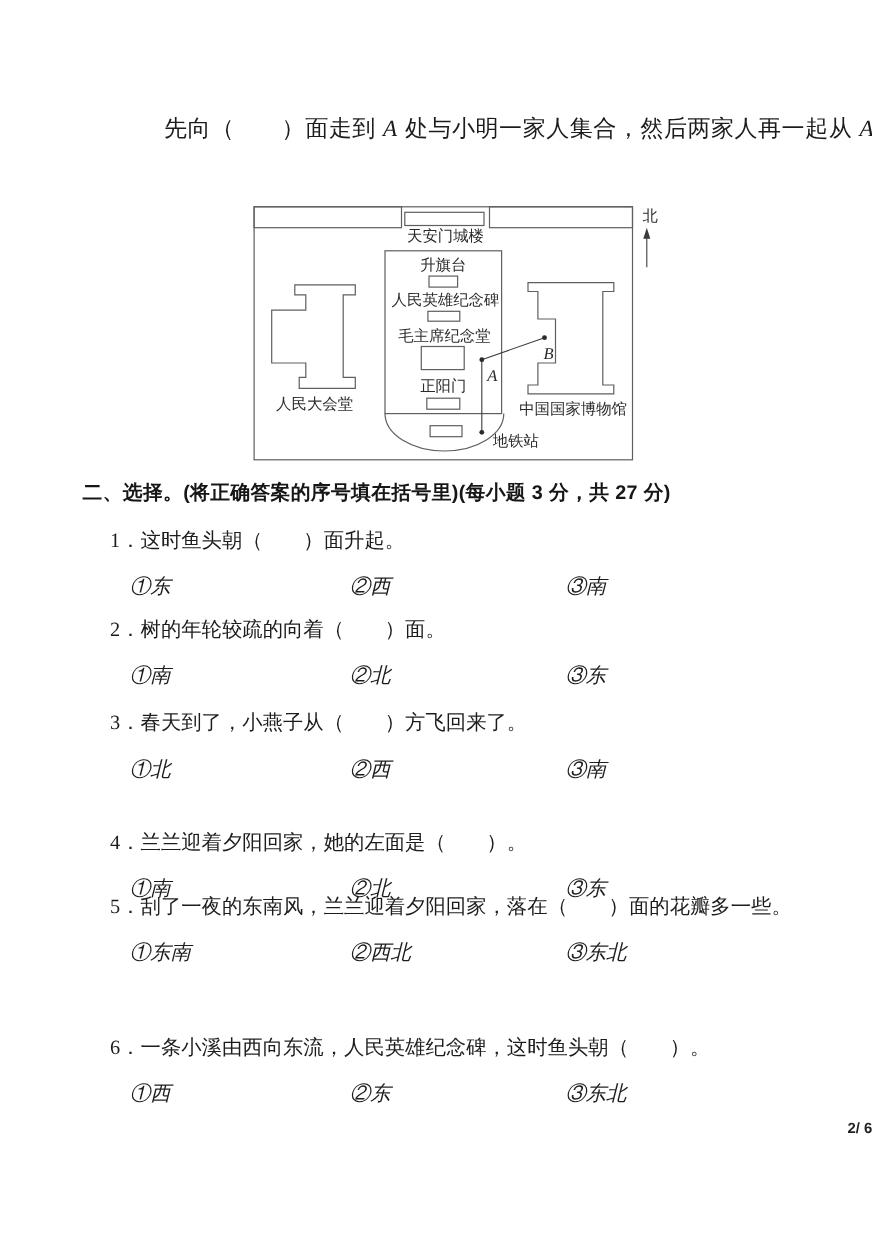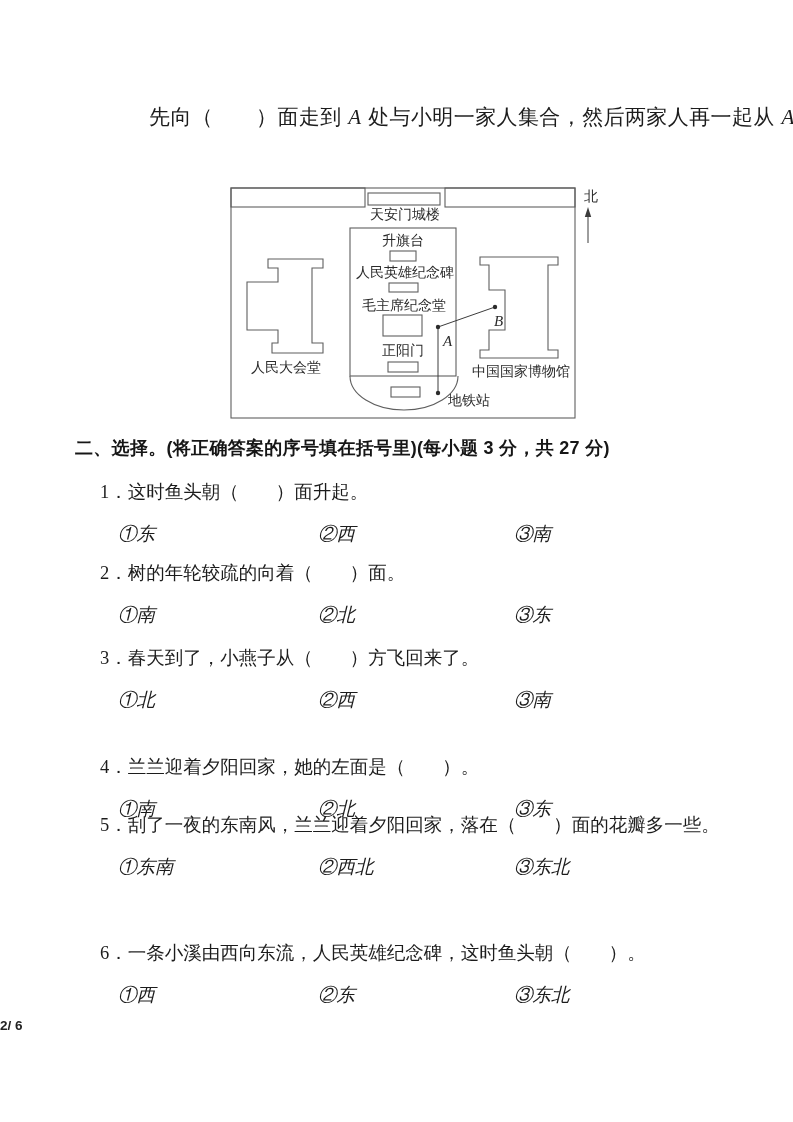--- a/index.html
+++ b/index.html
@@ -19,21 +19,21 @@
   }
   .question{position:absolute;left:100px;width:690px;font-size:18.5px;line-height:24px;}
   .q-line{white-space:nowrap;}
   .q-num{display:inline-block;min-width:26px;}
   .options{position:absolute;top:42px;left:0;height:24px;width:690px;font-style:italic;}
   .opt{position:absolute;white-space:nowrap;}
   .opt.c1{left:18px;}
   .opt.c2{left:218px;text-align:right;}
   .opt.c3{left:414px;}
   .footer{
-    position:absolute;left:0;top:1018px;width:793px;text-align:left;
+    position:absolute;left:0;top:1018px;width:793px;text-align:right;
     font-family:"Liberation Sans","DejaVu Sans",sans-serif;
     font-weight:bold;font-size:13.5px;color:#222;
   }
   svg .shape{fill:none;stroke:#5f5f5f;stroke-width:1.1;}
   svg .maplabel{fill:#2b2b2b;font-size:14px;font-family:"Liberation Serif","DejaVu Serif",serif;}
   svg .ptlabel{fill:#2b2b2b;font-size:15px;font-style:italic;font-family:"Liberation Serif","DejaVu Serif",serif;}
   svg .dot{fill:#2b2b2b;stroke:none;}
   svg .seg{stroke:#3c3c3c;stroke-width:1;}
 </style>
 </head>

